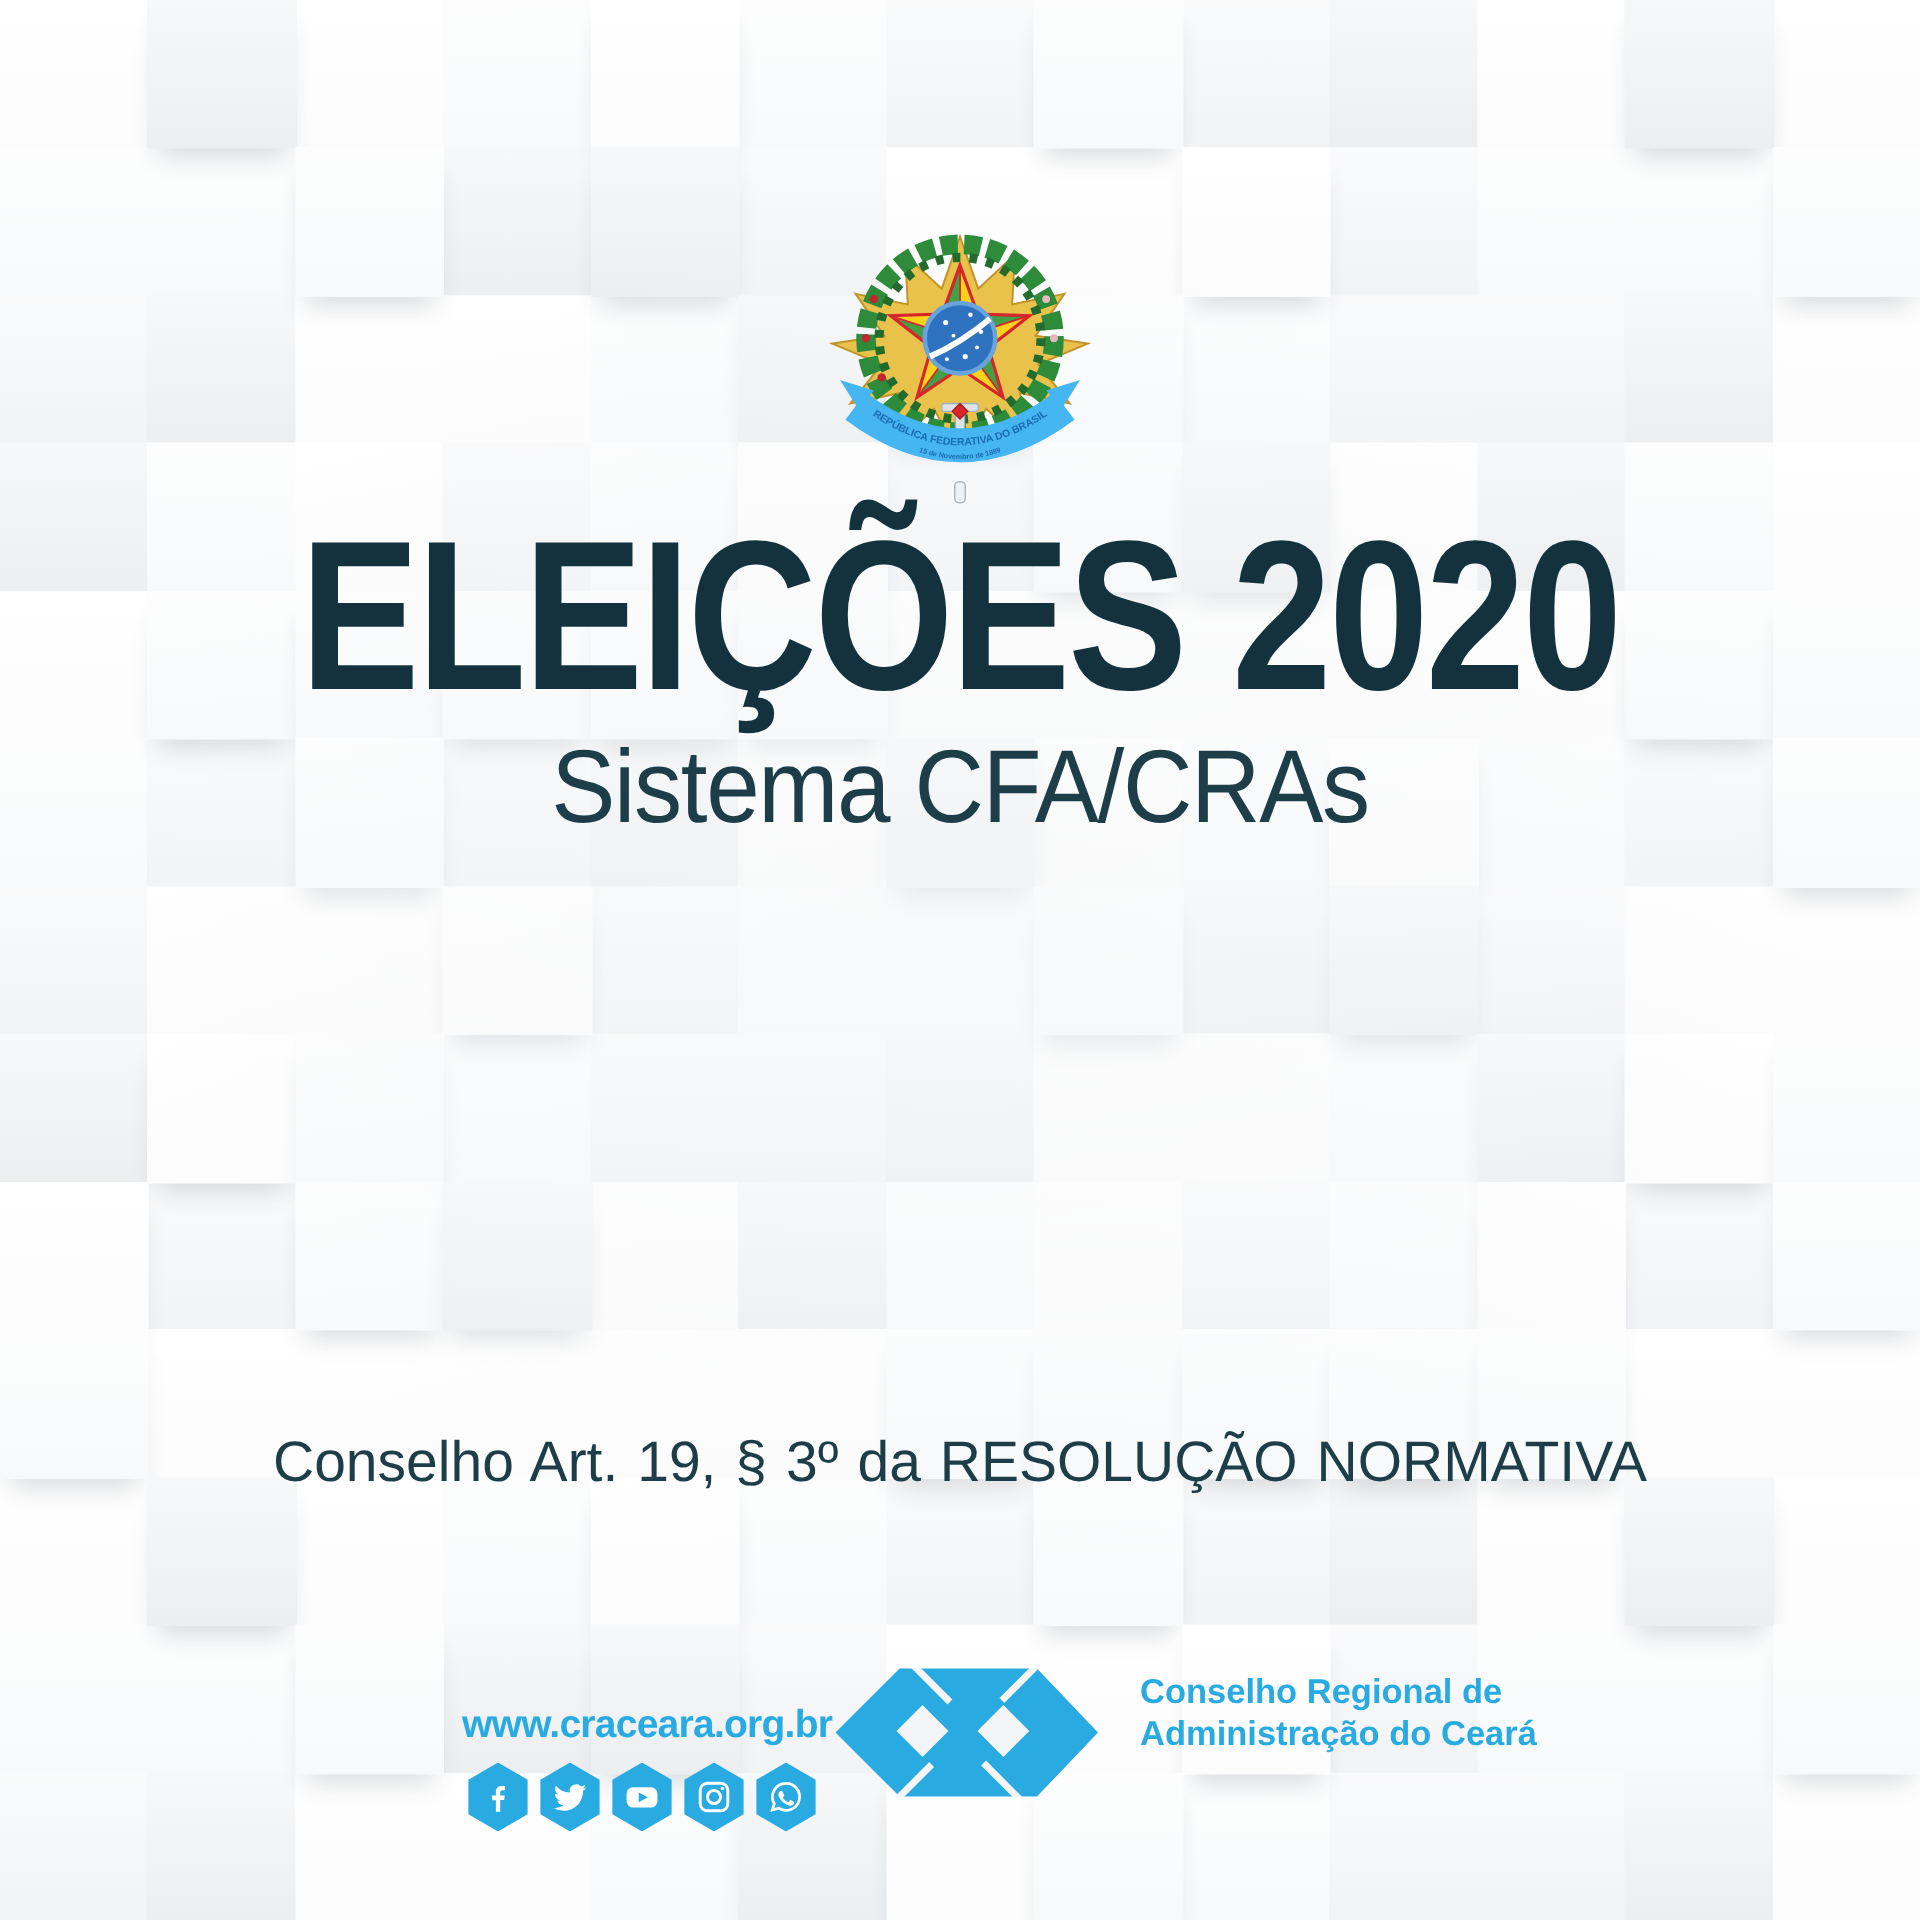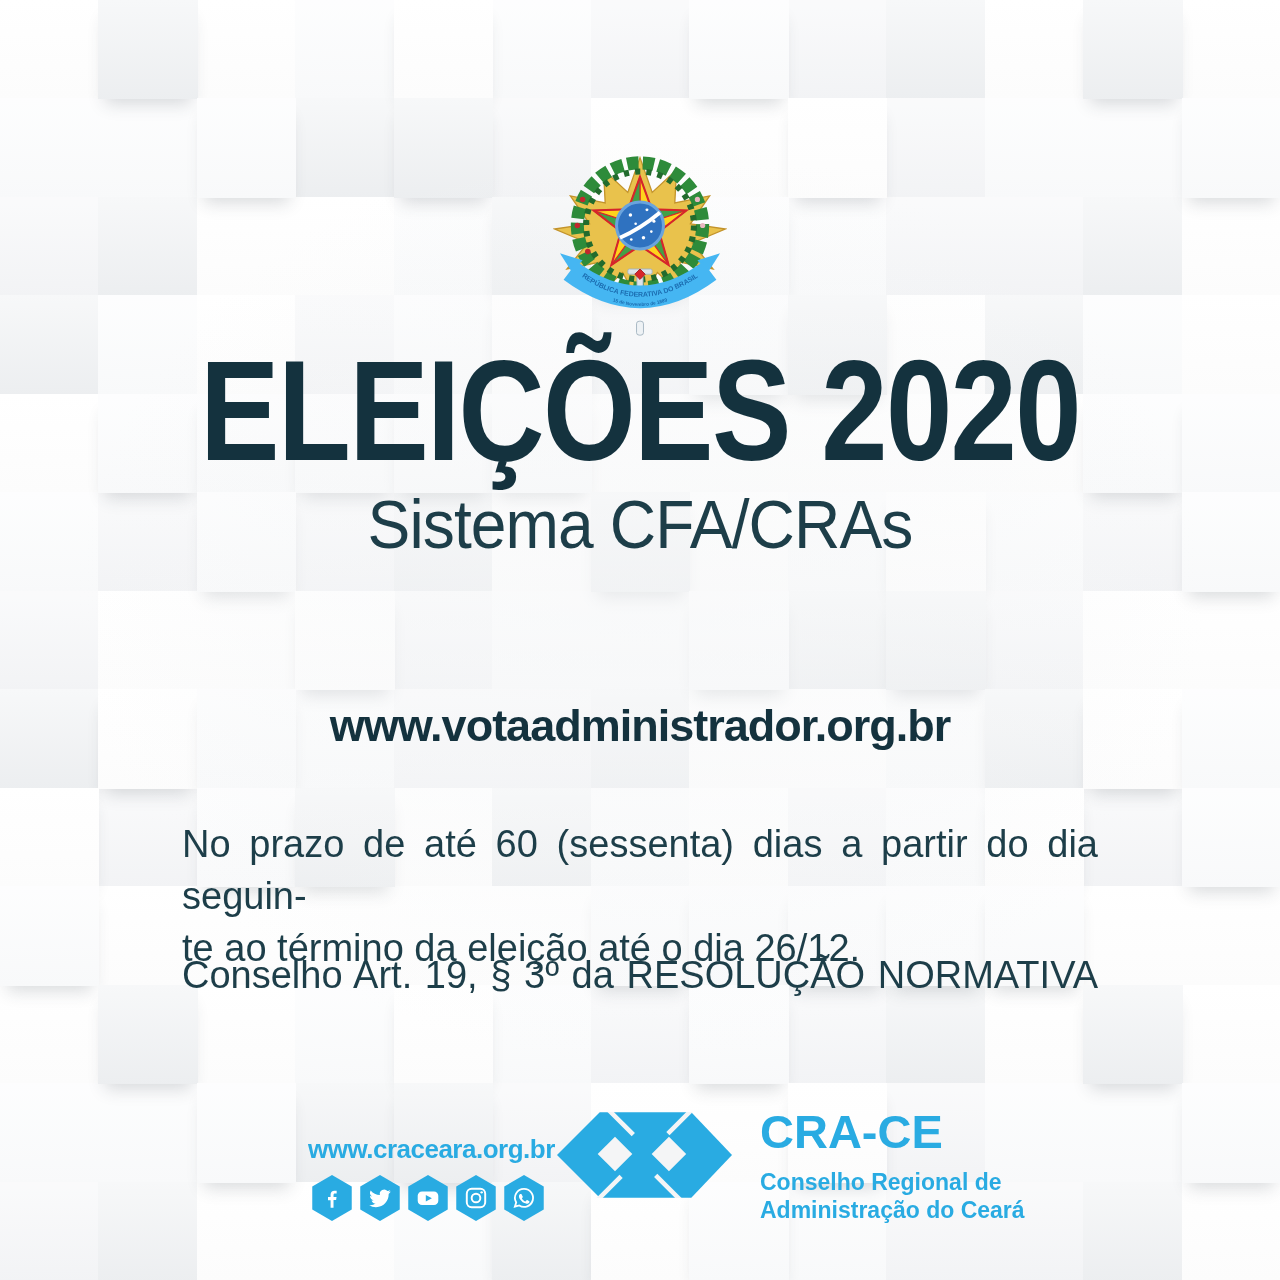--- a/index.html
+++ b/index.html
@@ -300,26 +300,21 @@
         <rect x="96" y="206" width="8" height="16" rx="3" fill="#eef2f5" stroke="#9fb0bd"></rect>
       </svg>
     </div>
 
     <h1 class="title">ELEIÇÕES 2020</h1>
     <h2 class="subtitle">Sistema CFA/CRAs</h2>
 
     <p class="col para1">
     </p>
 
-    <div class="url">www.votaadministrador.org.br</div>
-
-    <p class="col para2">
-      <span class="ln just">No prazo de até 60 (sessenta) dias a partir do dia seguin-</span>
-      <span class="ln">te ao término da eleição até o dia 26/12.</span>
-    </p>
+
 
     <p class="col para3">
       <span class="ln just">Conselho Art. 19, § 3º da RESOLUÇÃO NORMATIVA</span>
     </p>
 
     <div class="site-block">
       <div class="site">www.craceara.org.br</div>
       <div class="social-row">
         <div class="hex">
           <svg viewBox="0 0 24 24">
@@ -361,19 +356,18 @@
         <g stroke="#f4f5f6" stroke-width="4.5">
           <line x1="50" y1="-3" x2="75" y2="22"></line>
           <line x1="122" y1="87" x2="97" y2="62"></line>
           <line x1="133" y1="-3" x2="109" y2="21"></line>
           <line x1="39" y1="87" x2="63" y2="63"></line>
         </g>
       </svg>
     </div>
 
     <div class="wordmark">
-      <div class="wm-name">CRA-CE</div>
       <div class="wm-sub first">Conselho Regional de</div>
       <div class="wm-sub">Administração do Ceará</div>
     </div>
 
   </div>
 </div>
 
 </body></html>

